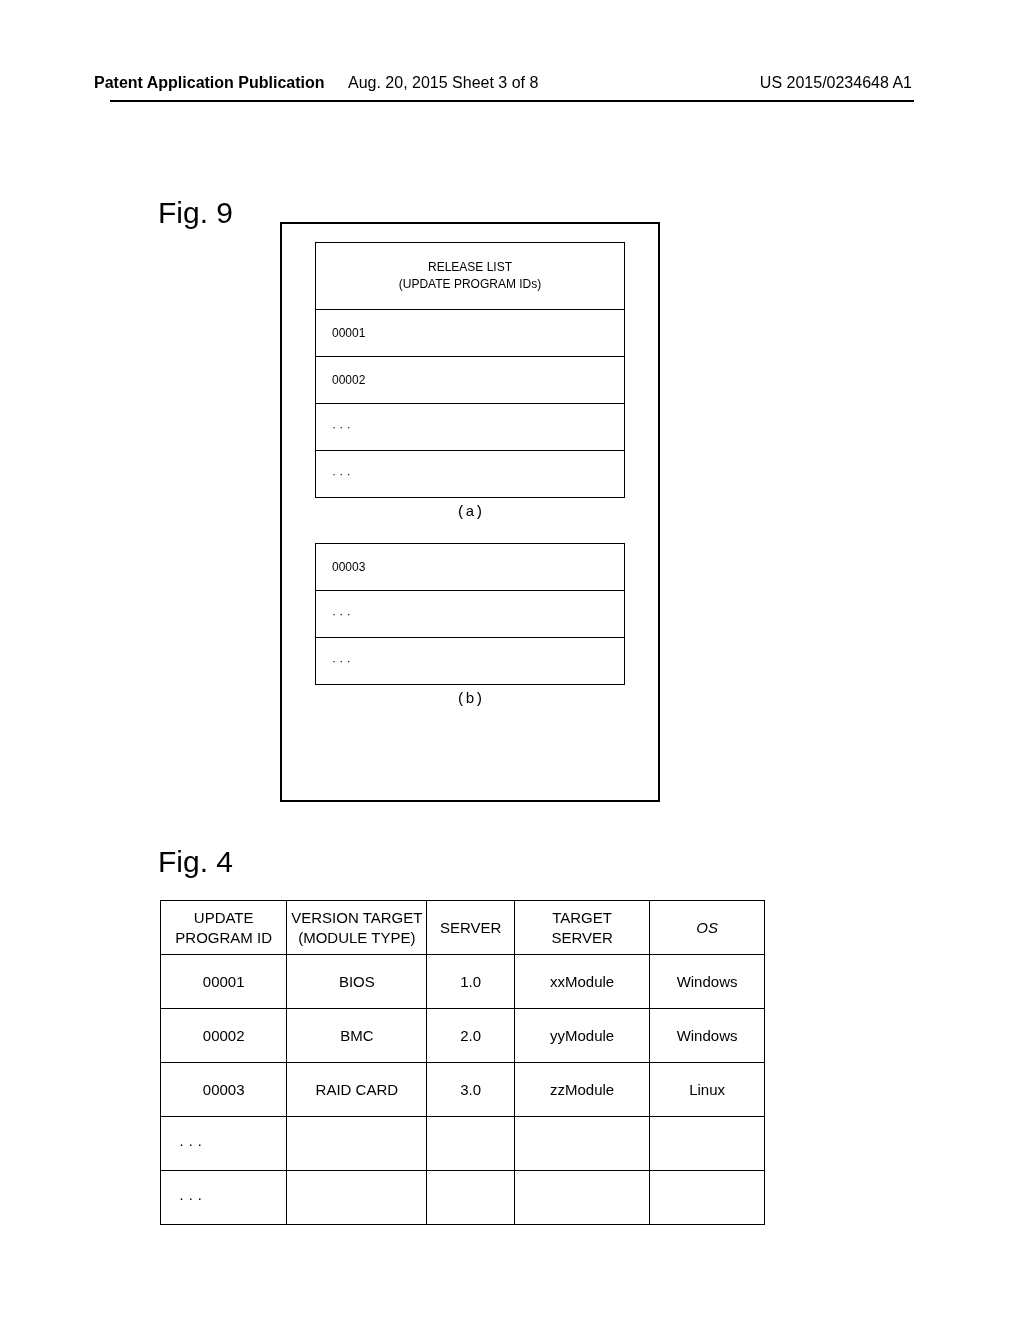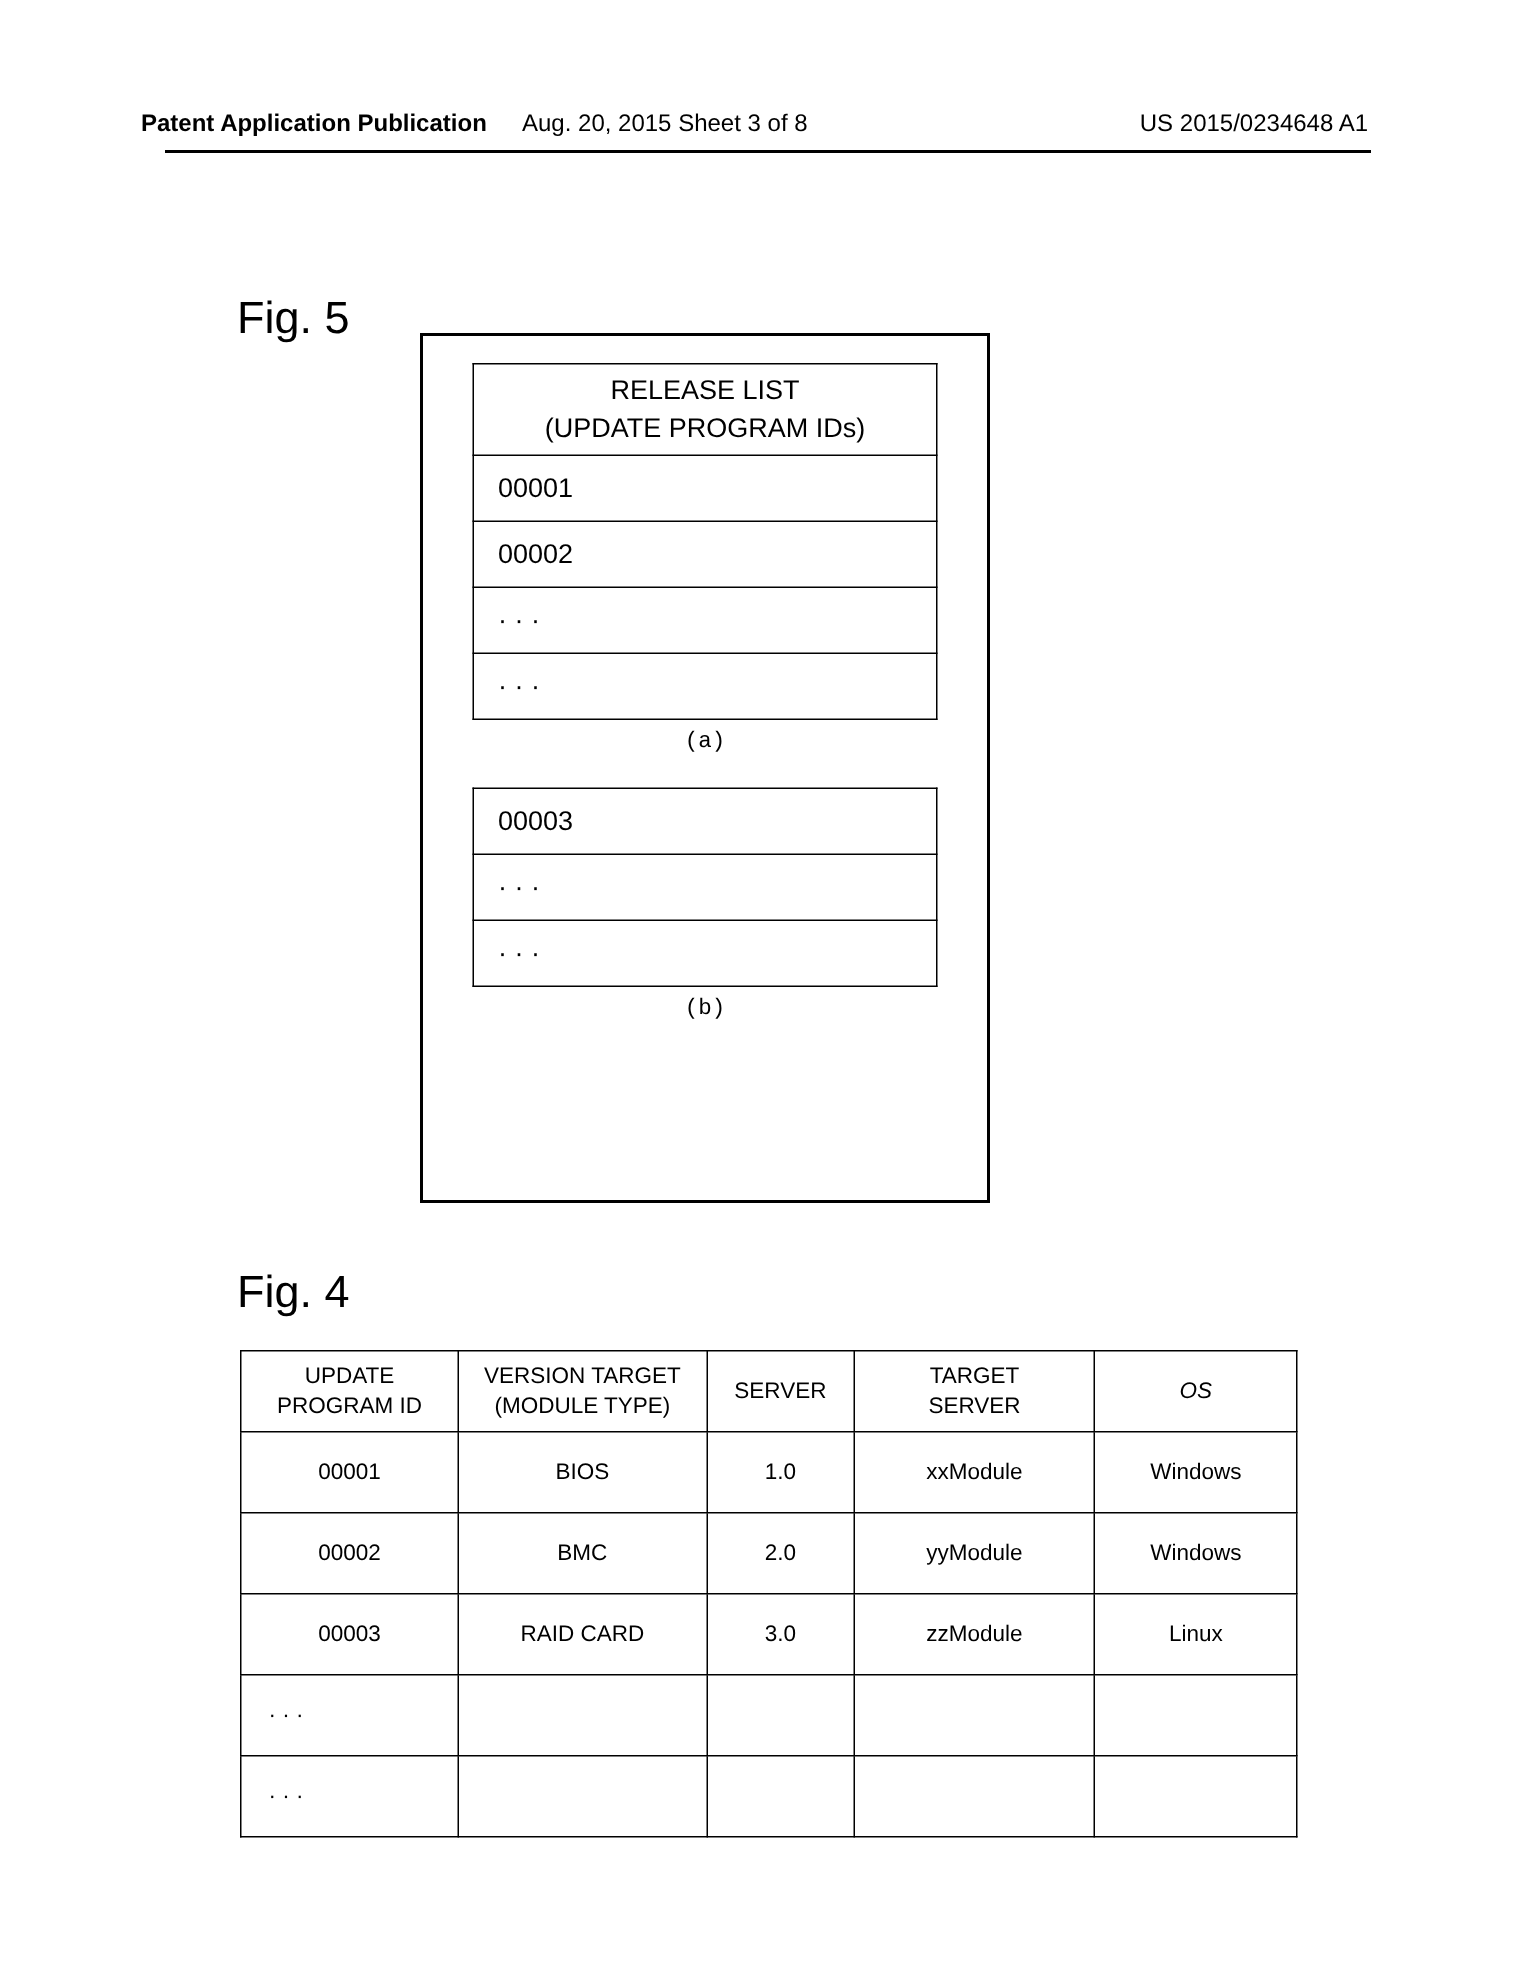--- a/index.html
+++ b/index.html
@@ -46,25 +46,25 @@
     border: 2px solid #000;
     padding-top: 18px;
   }
   .list-table {
     margin: 0 auto;
     border-collapse: collapse;
     width: 310px;
   }
   .list-table td, .list-table th {
     border: 1.5px solid #000;
-    font-size: 18px;
+    font-size: 12px;
     text-align: left;
     vertical-align: middle;
     height: 44px;
-    padding: 5px 16px;
+    padding: 16px 16px;
   }
   .list-table th {
     font-weight: normal;
     text-align: center;
     height: 60px;
     line-height: 1.4;
   }
   .sub-label {
     text-align: center;
     font-size: 15px;
@@ -72,21 +72,21 @@
     margin-bottom: 22px;
     font-family: "Courier New", monospace;
   }
 
   
   .fig4-table {
     position: absolute;
     top: 900px;
     left: 160px;
     border-collapse: collapse;
-    width: 705px;
+    width: 605px;
     padding-left: 35px;
   }
   .fig4-table th, .fig4-table td {
     border: 1.5px solid #000;
     font-size: 15px;
     text-align: center;
     vertical-align: middle;
     height: 54px;
   }
   .fig4-table th {
@@ -101,21 +101,21 @@
   .fig4-table .ellipsis { text-align: left; padding-left: 18px; }
 </style>
 </head>
 <body>
 
 <div class="header-line"></div>
 <div class="hdr left">Patent Application Publication</div>
 <div class="hdr mid">Aug. 20, 2015  Sheet 3 of 8</div>
 <div class="hdr right">US 2015/0234648 A1</div>
 
-<div class="fig-label fig3-label">Fig. 5</div>
+<div class="fig-label fig3-label">Fig. 9</div>
 
 <div class="fig3-outer">
 
   <table class="list-table">
     <tbody>
         <tr>
           <th>
       <span>RELEASE LIST</span><br>
       <span>(UPDATE PROGRAM IDs)</span>
     </th>

